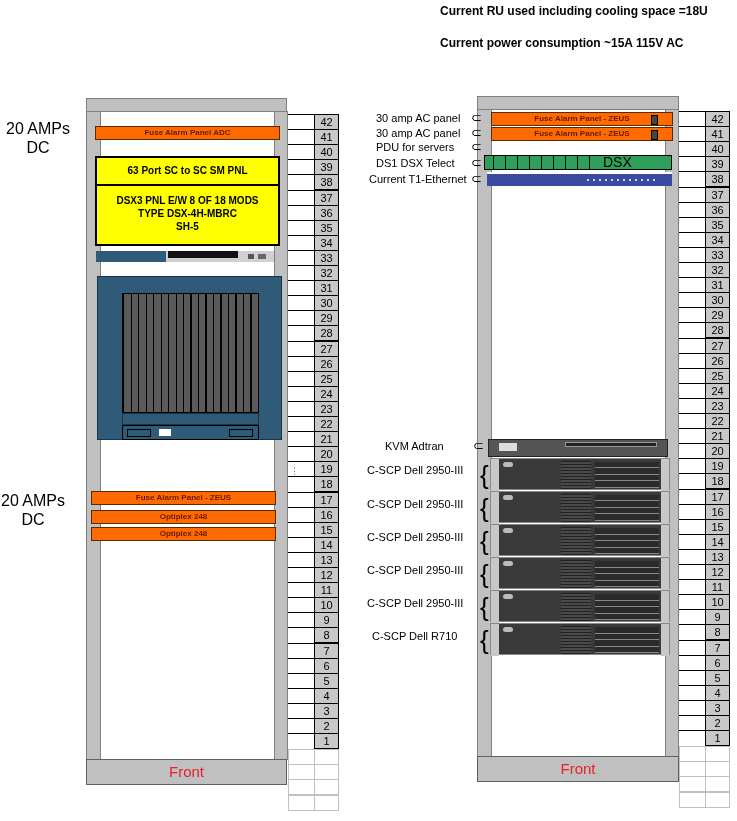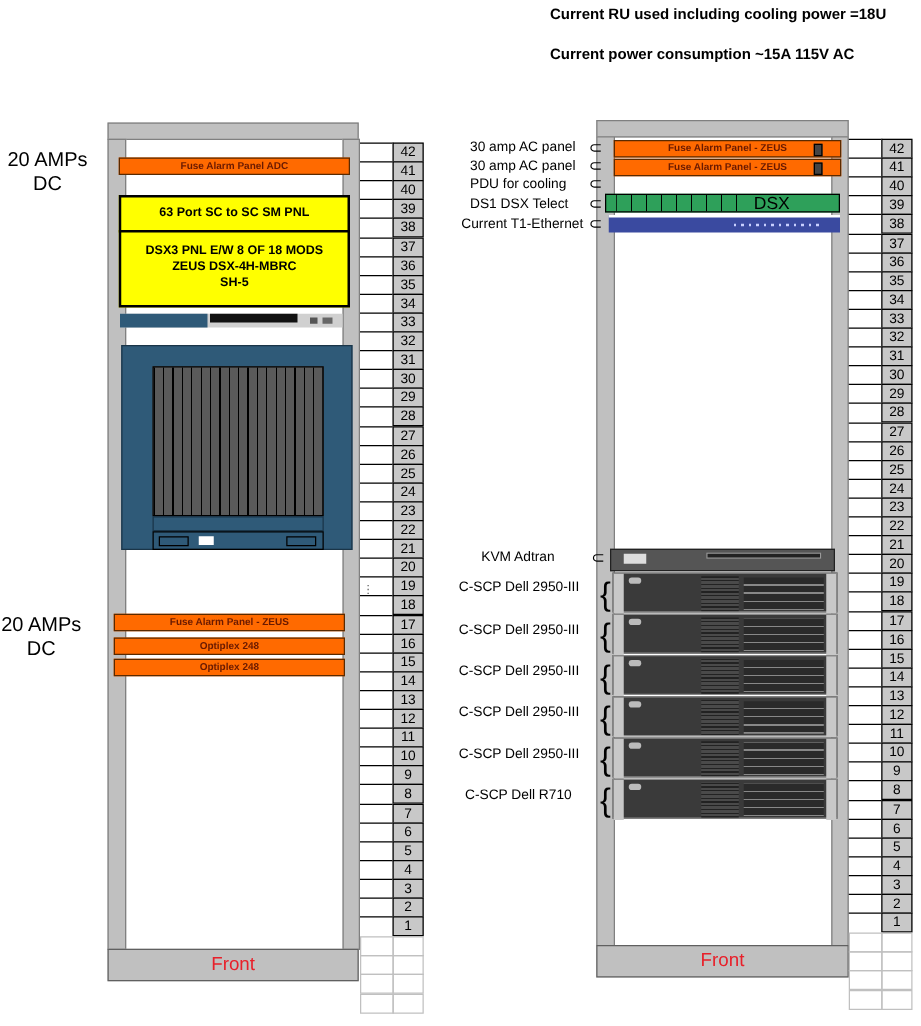--- a/index.html
+++ b/index.html
@@ -15,42 +15,42 @@
   .ru-empty-l{border:1px solid #c0c0c0;box-sizing:border-box;}
   .orange{background:#ff6a00;border:1px solid #5a2a00;box-sizing:border-box;color:#6a1a00;font-size:8px;font-weight:bold;text-align:center;}
   .yellow{background:#ffff00;border:2px solid #000;box-sizing:border-box;color:#000;font-weight:bold;text-align:center;}
   .dev-lbl{font-size:11px;color:#000;white-space:nowrap;}
   .bracket{color:#000;font-size:13px;line-height:12px;}
   .server{background:#3a3a3a;border:1px solid #888;box-sizing:border-box;}
 </style>
 </head>
 <body>
 
-<div class="abs hdr" style="left:440px;top:4px;">Current RU used including cooling power =18U</div>
+<div class="abs hdr" style="left:440px;top:4px;">Current RU used including cooling space =18U</div>
 <div class="abs hdr" style="left:440px;top:36px;">Current power consumption ~15A 115V AC</div>
 
 <div class="abs power-lbl" style="left:2px;top:119px;width:72px;">
   <div>20 AMPs</div>
   <div>DC</div>
 </div>
 <div class="abs power-lbl" style="left:0px;top:491px;width:66px;">
   <div>20 AMPs</div>
   <div>DC</div>
 </div>
 
 <div class="abs frame-top" style="left:86px;top:98px;width:201px;height:14px;"></div>
 <div class="abs post" style="left:86px;top:111px;width:15px;height:649px;"></div>
 <div class="abs post" style="left:274px;top:111px;width:14px;height:649px;"></div>
 <div class="abs base" style="left:86px;top:759px;width:201px;height:26px;line-height:24px;">Front</div>
 
 <div class="abs orange" style="left:95px;top:126px;width:185px;height:14px;line-height:12px;">Fuse Alarm Panel ADC</div>
 <div class="abs yellow" style="left:95px;top:156px;width:185px;height:30px;line-height:26px;font-size:10px;">63 Port SC to SC SM PNL</div>
 <div class="abs yellow" style="left:95px;top:184px;width:185px;height:62px;font-size:10px;line-height:13px;padding-top:8px;">
   <div>DSX3 PNL E/W 8 OF 18 MODS</div>
-  <div>ZEUS DSX-4H-MBRC</div>
+  <div>TYPE DSX-4H-MBRC</div>
   <div>SH-5</div>
 </div>
 
 <div class="abs" style="left:96px;top:251px;width:178px;height:11px;background:#d0d0d0;">
   <div class="abs" style="left:0;top:0;width:70px;height:11px;background:#2f5a78;"></div>
   <div class="abs" style="left:72px;top:0;width:70px;height:7px;background:#111;"></div>
   <div class="abs" style="left:152px;top:3px;width:6px;height:5px;background:#555;"></div>
   <div class="abs" style="left:162px;top:3px;width:8px;height:5px;background:#666;"></div>
 </div>
 
@@ -250,21 +250,21 @@
     <div class="abs ru-empty-l" style="left: 26px; top: 680.5px; width: 25px; height: 16.1px;"></div>
   </div>
 
 <div class="abs frame-top" style="left:477px;top:96px;width:202px;height:14px;"></div>
 <div class="abs post" style="left:477px;top:109px;width:15px;height:648px;"></div>
 <div class="abs post" style="left:665px;top:109px;width:14px;height:648px;"></div>
 <div class="abs base" style="left:477px;top:756px;width:202px;height:26px;line-height:24px;">Front</div>
 
 <div class="abs dev-lbl" style="left:376px;top:112px;">30 amp AC panel</div>
 <div class="abs dev-lbl" style="left:376px;top:127px;">30 amp AC panel</div>
-<div class="abs dev-lbl" style="left:376px;top:141px;">PDU for cooling</div>
+<div class="abs dev-lbl" style="left:376px;top:141px;">PDU for servers</div>
 <div class="abs dev-lbl" style="left:376px;top:157px;">DS1 DSX Telect</div>
 <div class="abs dev-lbl" style="left:369px;top:173px;">Current T1-Ethernet</div>
 <div class="abs dev-lbl" style="left:385px;top:440px;">KVM Adtran</div>
 <div class="abs dev-lbl" style="left:367px;top:464px;">C-SCP Dell 2950-III</div>
 <div class="abs dev-lbl" style="left:367px;top:498px;">C-SCP Dell 2950-III</div>
 <div class="abs dev-lbl" style="left:367px;top:531px;">C-SCP Dell 2950-III</div>
 <div class="abs dev-lbl" style="left:367px;top:564px;">C-SCP Dell 2950-III</div>
 <div class="abs dev-lbl" style="left:367px;top:597px;">C-SCP Dell 2950-III</div>
 <div class="abs dev-lbl" style="left:372px;top:630px;">C-SCP Dell R710</div>
 

